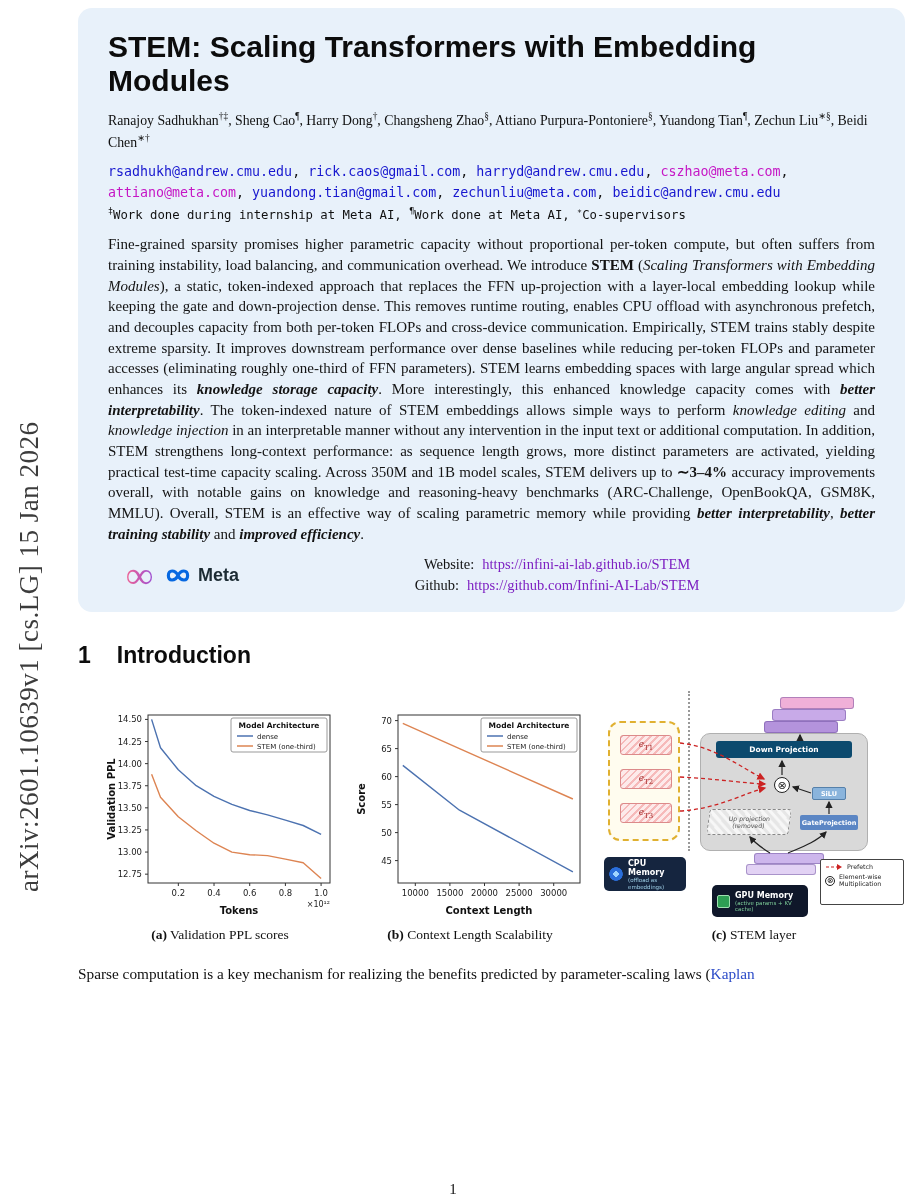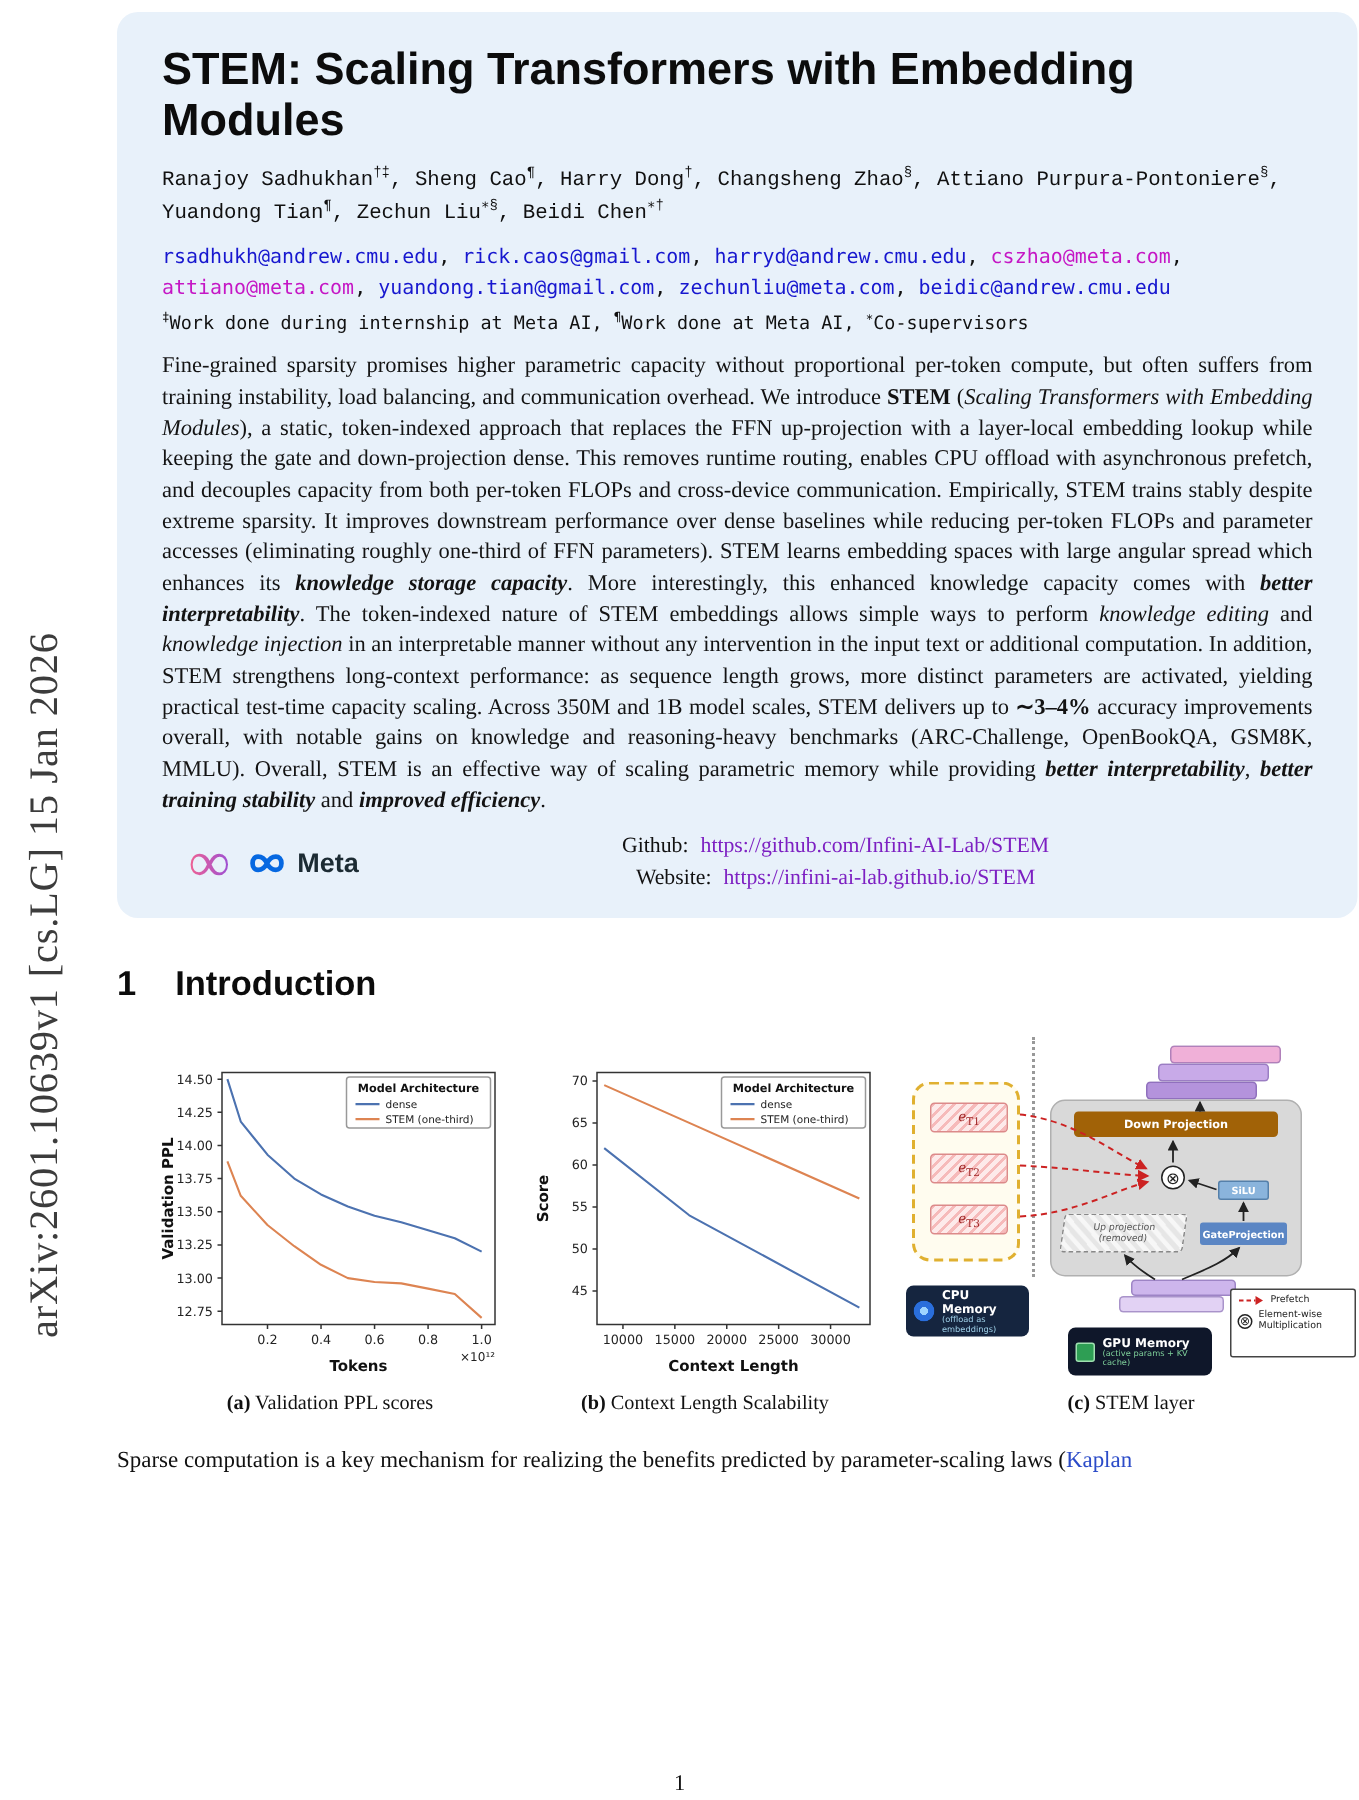--- a/index.html
+++ b/index.html
@@ -7,21 +7,21 @@
   .page{position:relative;width:906px;height:1200px;}
 
   
   .arxiv-strip{position:absolute;left:14px;top:884px;transform:rotate(-90deg);transform-origin:left top;
     white-space:nowrap;font-size:27px;color:#3c3c3c;letter-spacing:.5px;font-family:"Liberation Serif",serif;}
 
   
   .header-card{box-sizing:border-box;margin:8px 1px 0 78px;width:827px;background:#e8f1fa;
     border-radius:14px;padding:22px 30px 18px 30px;}
   .paper-title{font-family:"Liberation Sans",sans-serif;font-weight:700;font-size:30px;line-height:1.12;color:#0c0c0c;}
-  .authors{margin-top:13px;font-family:Liberation Mono, monospace;font-size:13.8px;line-height:1.55;color:#101010;}
+  .authors{margin-top:13px;font-family:Liberation Serif, serif;font-size:13.8px;line-height:1.55;color:#101010;}
   sup{font-size:68%;line-height:0;}
   .emails{margin-top:9px;font-family:"DejaVu Sans Mono",monospace;font-size:13.3px;line-height:1.55;}
   .email{cursor:pointer;}
   .email.blue{color:#1717cf;}
   .email.magenta{color:#c517c5;}
   .affils{margin-top:7px;font-family:"DejaVu Sans Mono",monospace;font-size:13.8px;}
   .notes{margin-top:5px;font-family:"DejaVu Sans Mono",monospace;font-size:12.3px;}
   .abstract{margin-top:12px;font-size:15px;line-height:1.38;text-align:justify;color:#131313;}
 
   .logo-links-row{margin-top:12px;display:flex;align-items:center;}
@@ -64,21 +64,21 @@
     display:flex;align-items:center;justify-content:center;font-size:9px;color:#a02828;font-family:"DejaVu Serif",serif;}
   .emb-row sub{font-size:7px;}
   .cpu-box{position:absolute;left:0;top:166px;width:82px;height:34px;background:#15253f;border-radius:5px;
     display:flex;align-items:center;gap:5px;padding:0 5px;}
   .cpu-icon{width:14px;height:14px;border-radius:50%;flex:0 0 auto;
     background:radial-gradient(circle,#9fd4ff 0 28%,#2a6edb 29% 68%,#123a77 69%);}
   .mem-text{display:flex;flex-direction:column;line-height:1.15;}
   .mem-title{color:#fff;font-weight:700;font-size:8px;}
   .mem-sub{color:#9fd0e8;font-size:5.5px;}
   .gray-box{position:absolute;left:96px;top:42px;width:168px;height:118px;background:#d9d9d9;border:1px solid #b0b0b0;border-radius:10px;}
-  .down-proj{position:absolute;left:112px;top:50px;width:136px;height:17px;background:#a16207;border-radius:3px;
+  .down-proj{position:absolute;left:112px;top:50px;width:136px;height:17px;background:#0c4a6e;border-radius:3px;
     color:#fff;font-size:7.5px;font-weight:700;display:flex;align-items:center;justify-content:center;}
   .otimes{position:absolute;left:170px;top:86px;width:16px;height:16px;border-radius:50%;background:#fff;border:1.2px solid #222;
     display:flex;align-items:center;justify-content:center;font-size:11px;color:#222;line-height:1;}
   .silu-box{position:absolute;left:208px;top:96px;width:34px;height:13px;background:#8ab4dc;border:1px solid #5580aa;border-radius:2px;
     color:#fff;font-size:6.5px;font-weight:700;display:flex;align-items:center;justify-content:center;}
   .gate-box{position:absolute;left:196px;top:124px;width:58px;height:15px;background:#5b86c4;border-radius:2px;
     color:#fff;font-size:6.5px;font-weight:700;display:flex;align-items:center;justify-content:center;}
   .up-proj{position:absolute;left:104px;top:118px;width:82px;height:26px;border:1.2px dashed #888;border-radius:3px;
     background:repeating-linear-gradient(45deg,#e6e6e6 0 3px,#f7f7f7 3px 6px);transform:skewX(-8deg);
     color:#555;font-size:6.2px;display:flex;align-items:center;justify-content:center;text-align:center;padding:1px 3px;}
@@ -118,26 +118,26 @@
         <span class="infini-logo">∞</span>
         <span class="meta-logo">
           <svg width="30" height="21" viewBox="0 0 34 24">
             <path d="M6,12 C6,5.2 13.6,5.2 17,12 C20.4,18.8 28,18.8 28,12 C28,5.2 20.4,5.2 17,12 C13.6,18.8 6,18.8 6,12 Z" fill="none" stroke="#0668E1" stroke-width="3.6" stroke-linecap="round"></path>
           </svg>
           <span class="meta-word">Meta</span>
         </span>
       </div>
       <div class="repo-links">
         <div class="repo-line">
+          <span class="repo-label">Website:</span>
+          <span class="repo-url">https://infini-ai-lab.github.io/STEM</span>
+        </div>
+        <div class="repo-line">
           <span class="repo-label">Github:</span>
           <span class="repo-url">https://github.com/Infini-AI-Lab/STEM</span>
-        </div>
-        <div class="repo-line">
-          <span class="repo-label">Website:</span>
-          <span class="repo-url">https://infini-ai-lab.github.io/STEM</span>
         </div>
       </div>
     </div>
   </div>
 
   <div class="section-heading">
     <span>1</span>
     <span>Introduction</span>
   </div>
 

